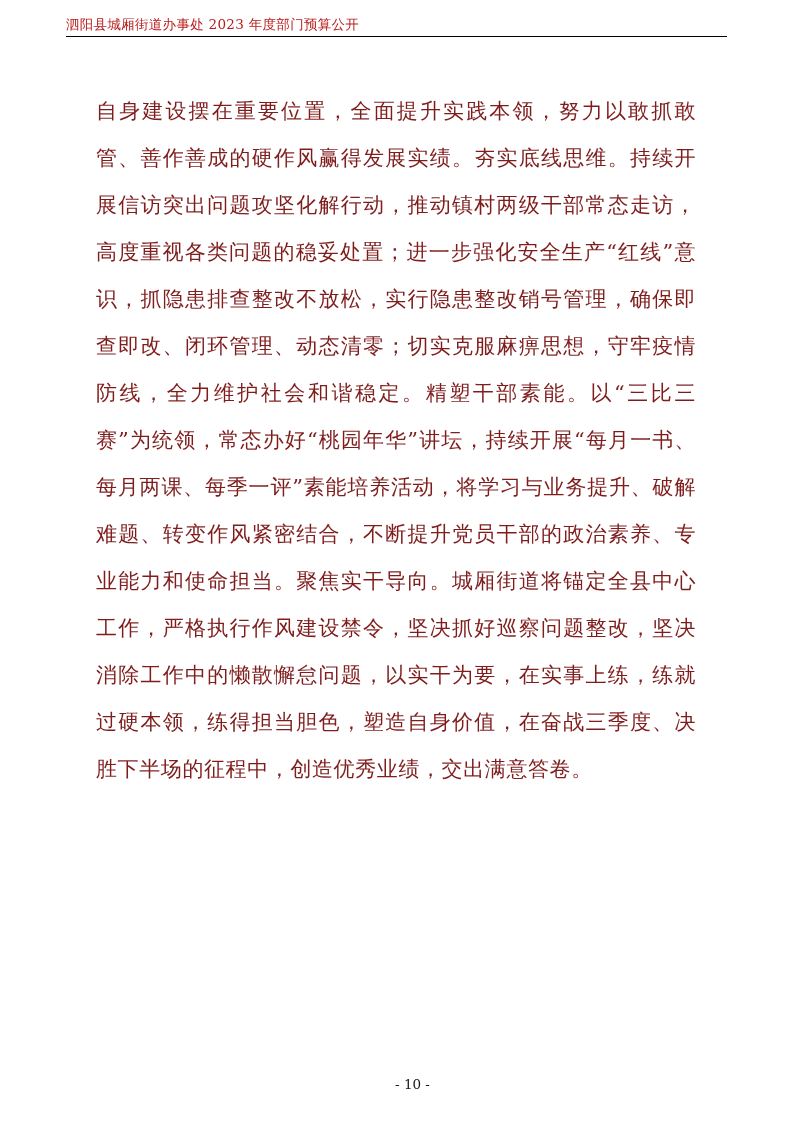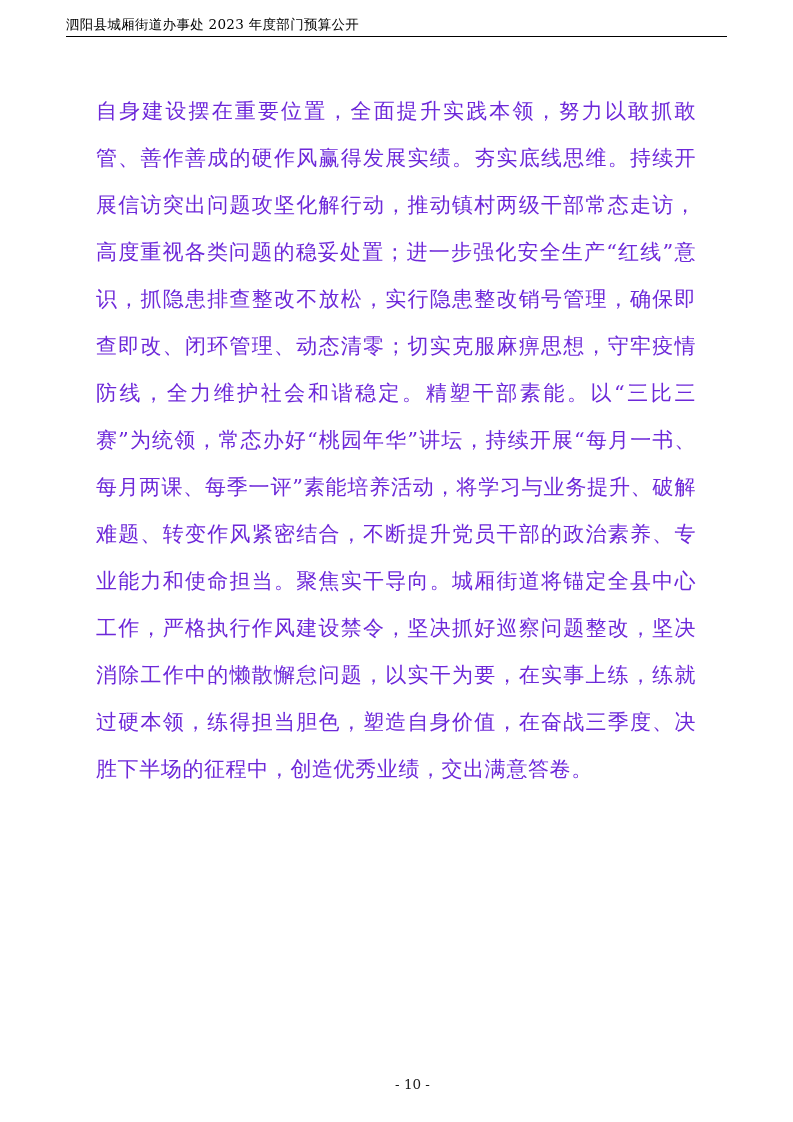--- a/index.html
+++ b/index.html
@@ -22,42 +22,42 @@
     box-sizing: border-box;
   }
   .header {
     position: absolute;
     top: 14px;
     left: 66px;
     right: 66px;
     font-size: 13.5px;
     line-height: 20px;
     letter-spacing: 0.3px;
-    color: #000000;
+    color: #b91c1c;
     white-space: nowrap;
   }
   .header-rule {
     position: absolute;
     top: 36px;
     left: 66px;
     right: 66px;
     border-bottom: 1px solid #000000;
     height: 0;
   }
   .body-text {
     position: absolute;
     top: 88px;
     left: 96px;
     width: 600px;
     font-size: 21px;
     line-height: 47px;
     text-align: justify;
     text-justify: inter-ideograph;
     letter-spacing: 0.6px;
-    color: #6d28d9;
+    color: #7f1d1d;
   }
   .footer {
     position: absolute;
     bottom: 30px;
     left: 16px;
     width: 100%;
     text-align: center;
     font-size: 13.5px;
     color: #1a1a1a;
   }

